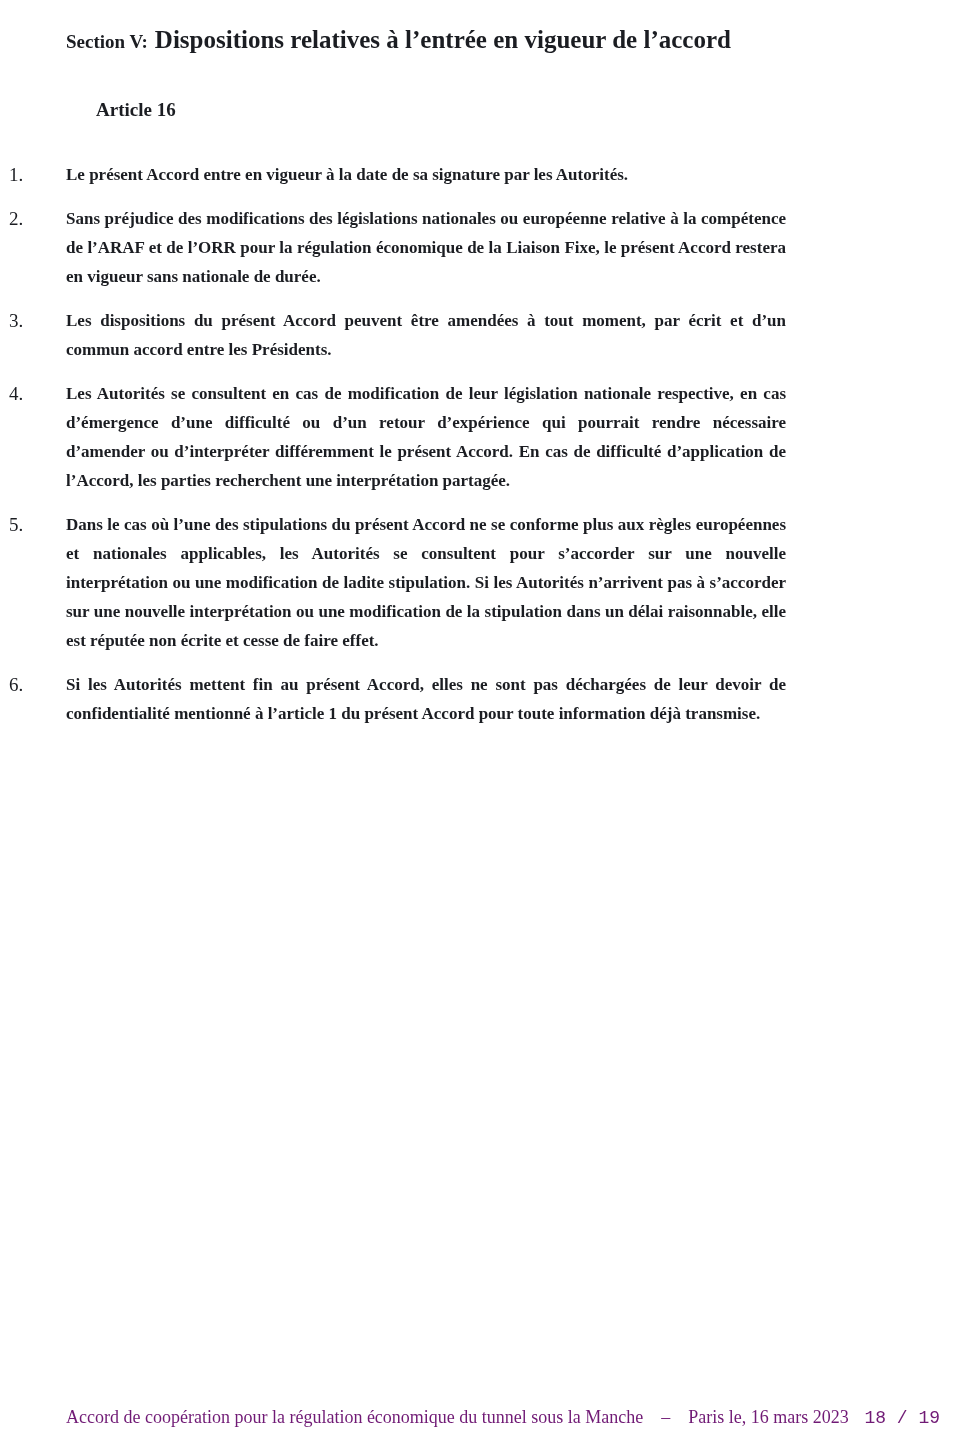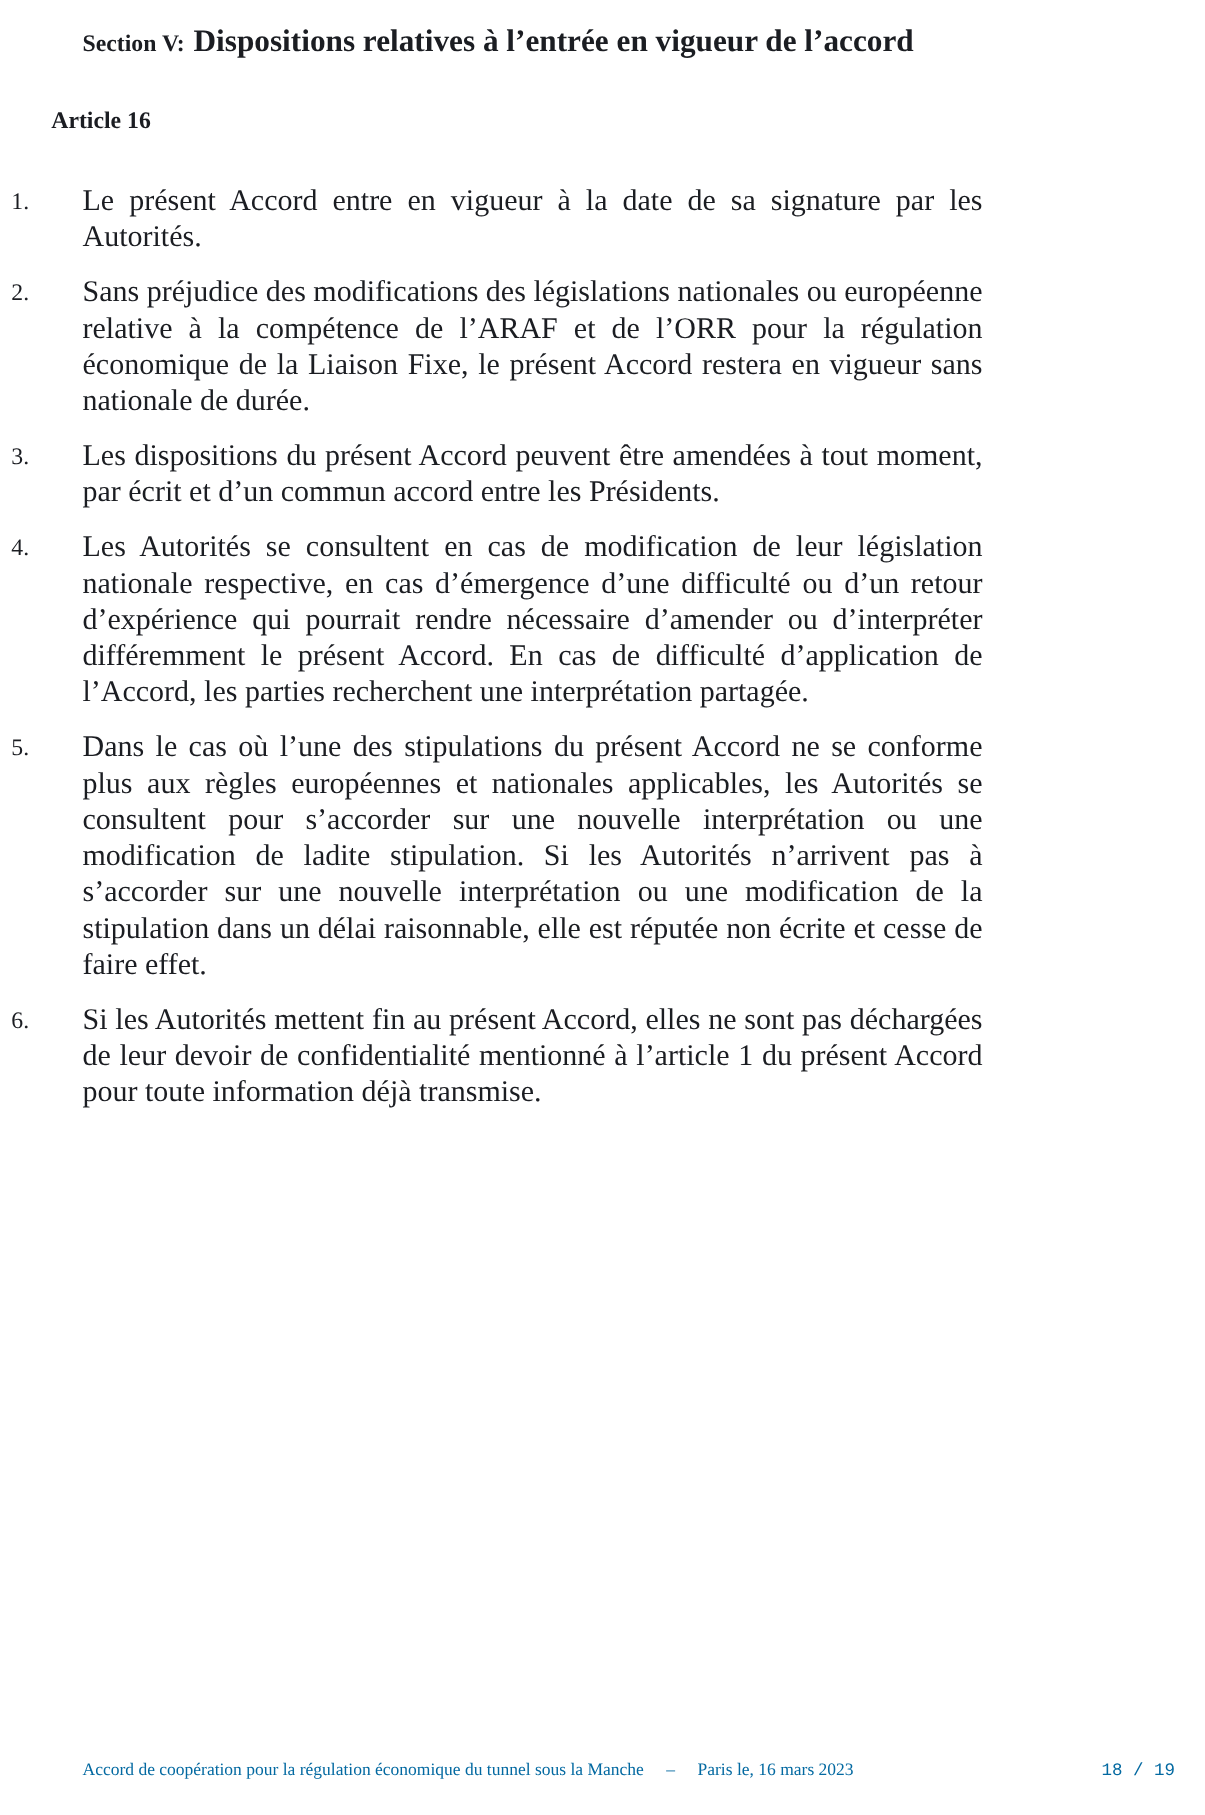--- a/index.html
+++ b/index.html
@@ -19,30 +19,30 @@
   }
   .content {
     position: absolute;
     left: 9px;
     top: 20px;
     width: 777px; 
   }
   .title {
     margin: 0 0 0 57px;
     font-size: 25px;
-    line-height: 27px;
+    line-height: 40px;
     font-weight: bold;
     white-space: nowrap;
   }
   .title-prefix {
     font-size: 19px;
     margin-right: 7px;
   }
   .article-heading {
-    margin: 38px 0 0 32px;
+    margin: 38px 0 0 87px;
     font-size: 19px;
     line-height: 20px;
     font-weight: bold;
   }
   .article-subheading {
     margin: 18px 0 0 57px;
     font-size: 19px;
     line-height: 20px;
     font-weight: bold;
   }
@@ -57,34 +57,35 @@
   }
   ol.items li + li {
     margin-top: 15px;
   }
   .num {
     font-size: 19px;
     line-height: 29px;
   }
   .item-text {
     margin: 0;
-    font-size: 24px;
+    font-size: 17px;
     line-height: 29px;
     text-align: justify;
+    font-weight: bold;
   }
   .footer {
     position: absolute;
     left: 66px;
     right: 24px;
     top: 1408px;
     display: flex;
     align-items: baseline;
-    font-size: 14px;
+    font-size: 18px;
     line-height: 18px;
-    color: #0369a1;
+    color: #701a75;
   }
   .footer-sep {
     margin: 0 18px;
   }
   .footer-pages {
     margin-left: auto;
     font-family: Liberation Mono, monospace;
   }
 </style>
 </head>

